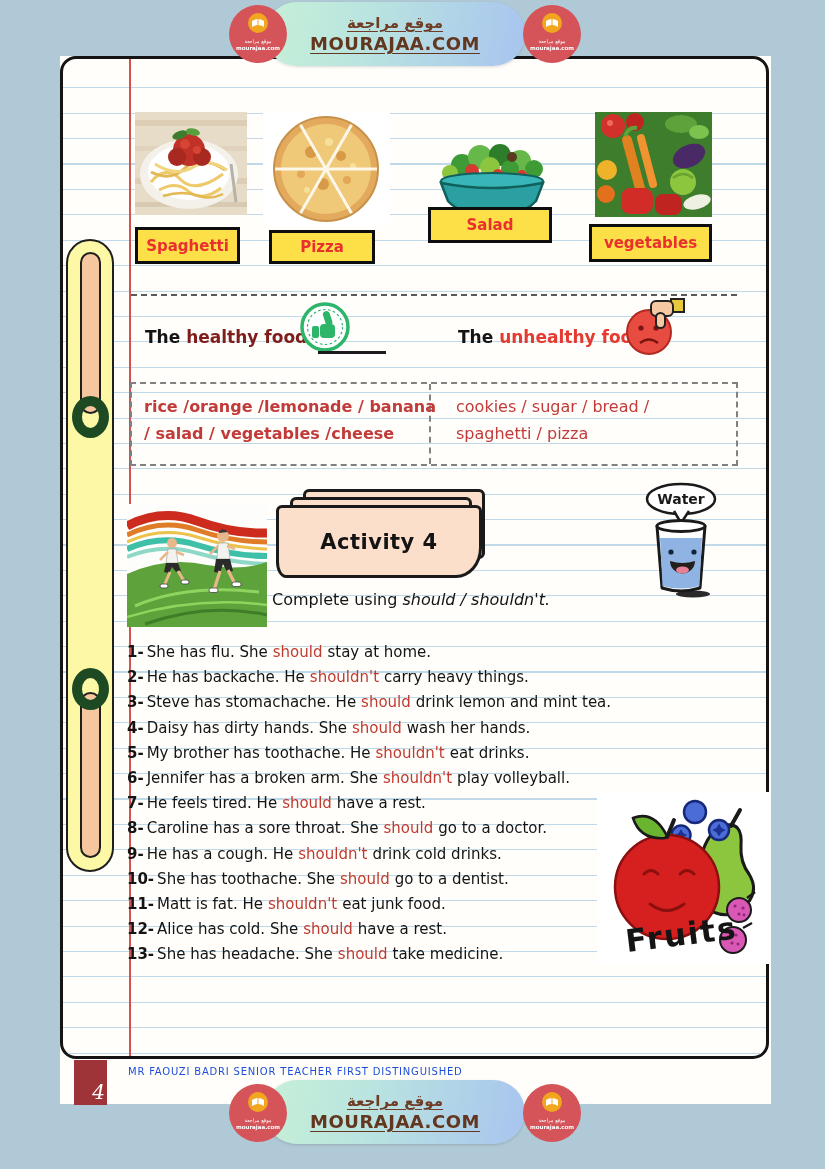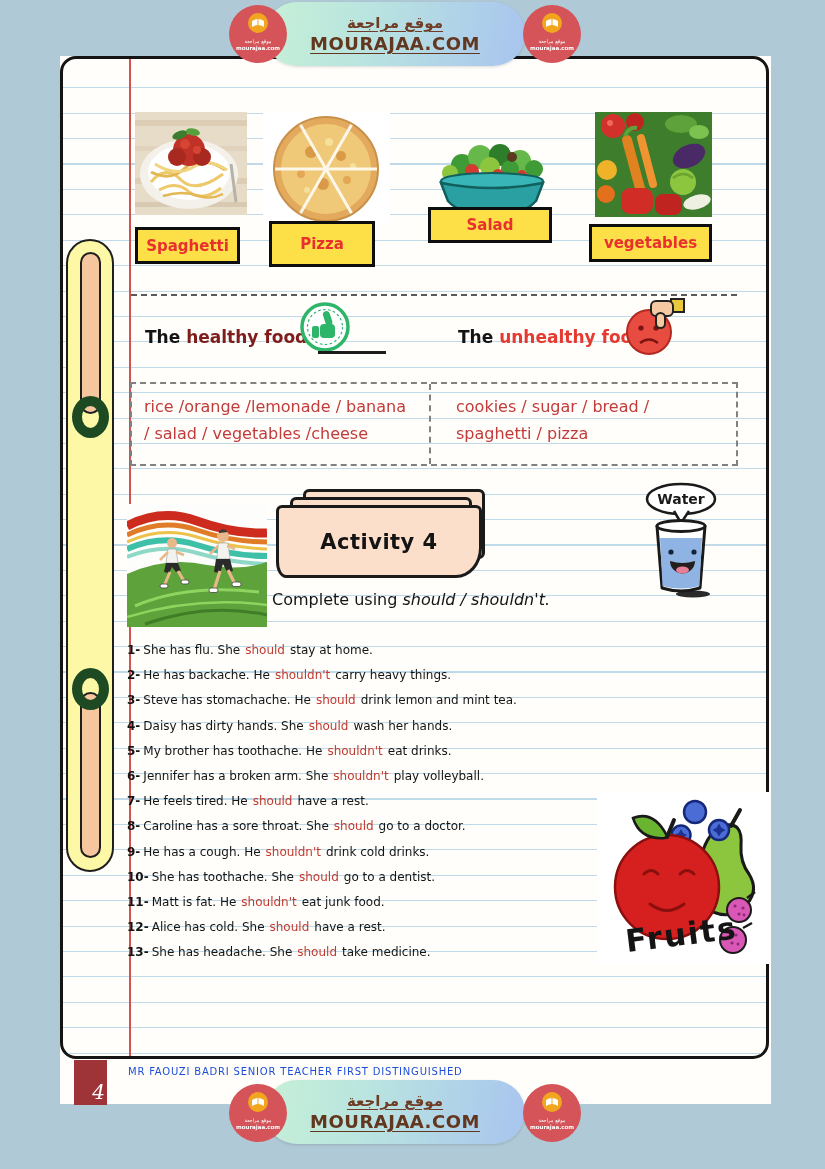--- a/index.html
+++ b/index.html
@@ -31,32 +31,32 @@
   .dashed-sep { position:absolute; left:131px; top:294px; width:606px; border-top:2px dashed #5a5a5a; }
 
   
   .class-head { position:absolute; font-size:17px; font-weight:bold; color:#141414; white-space:nowrap; }
   .green-txt { color:#7f1d1d; } .red-txt { color:#e53a31; }
   .healthy-underline { position:absolute; left:318px; top:351px; width:68px; height:3px; background:#1c1c1c; }
 
   .list-box { position:absolute; left:130px; top:382px; width:608px; height:84px; border:2px dashed #818181; }
   .list-divider { position:absolute; left:297px; top:0; bottom:0; border-left:2px dashed #818181; }
   .list-col { position:absolute; top:9px; font-size:16px; color:#c23b3b; line-height:27px; white-space:nowrap; }
-  .list-col.left { left:12px; } .list-col.right { left:324px; }
+  .list-col.left { left:12px;font-weight:bold; } .list-col.right { left:324px; }
 
   
   .card { position:absolute; background:#fcdfca; border:3px solid #1a1a1a; border-radius:6px; }
   .card.front { border-radius:6px 6px 26px 10px / 6px 6px 30px 16px; display:flex; align-items:center; justify-content:center; }
   .card-title { font-size:21px; font-weight:bold; color:#141414; letter-spacing:.5px; }
   .instruction { position:absolute; left:272px; top:590px; font-size:16px; color:#141414; white-space:nowrap; }
   .instruction i { font-style:italic; }
 
   
   .sentences { position:absolute; left:127px; top:643px; width:560px; }
-  .sentence-row { height:25.2px; white-space:nowrap; font-size:12px; color:#141414; }
+  .sentence-row { height:25.2px; white-space:nowrap; font-size:15px; color:#141414; }
   .s-num { font-weight:bold; margin-right:3px; }
   .s-modal { color:#c13a30; margin:0 5px; }
 
   
   .teacher-line { position:absolute; left:128px; top:1066px; font-size:10px; font-weight:normal;
     letter-spacing:.8px; color:#1d4ed8; white-space:nowrap; }
   .page-num-box { position:absolute; left:74px; top:1060px; width:33px; height:45px; background:#9e3338;
     color:#fff; font-family:"DejaVu Serif", serif; font-style:italic; font-size:20px;
     display:flex; align-items:flex-end; justify-content:flex-end; padding:0 2px 1px 0; }
 
@@ -150,21 +150,21 @@
     <circle cx="88" cy="70" r="13" fill="#8cc63f"></circle>
       <path d="M78 66 q10 -8 20 0" stroke="#6aa32f" stroke-width="2.5" fill="none"></path>
     <rect x="26" y="76" width="32" height="26" rx="9" fill="#d22c26"></rect>
     <rect x="60" y="82" width="27" height="21" rx="8" fill="#c02420"></rect>
     <circle cx="12" cy="58" r="10" fill="#efb32a"></circle>
       <circle cx="11" cy="82" r="9" fill="#e2701d"></circle>
     <ellipse cx="102" cy="90" rx="14" ry="7" fill="#eef0e2" transform="rotate(-15 102 90)"></ellipse>
   </svg>
 
   <div class="food-label" style="left:135px;top:227px;width:105px;height:37px">Spaghetti</div>
-  <div class="food-label" style="left:269px;top:221px;width:106px;height:46px">Pizza</div>
+  <div class="food-label" style="left:269px;top:230px;width:106px;height:34px">Pizza</div>
   <div class="food-label" style="left:428px;top:207px;width:124px;height:36px">Salad</div>
   <div class="food-label" style="left:589px;top:224px;width:123px;height:38px">vegetables</div>
 
   <div class="dashed-sep"></div>
 
   <div class="class-head" style="left:145px;top:327px">
     <span>The</span>
     <span class="green-txt">healthy food</span>
   </div>
   <svg class="food-img" style="left:299px;top:301px" width="53" height="53" viewBox="0 0 53 53">

